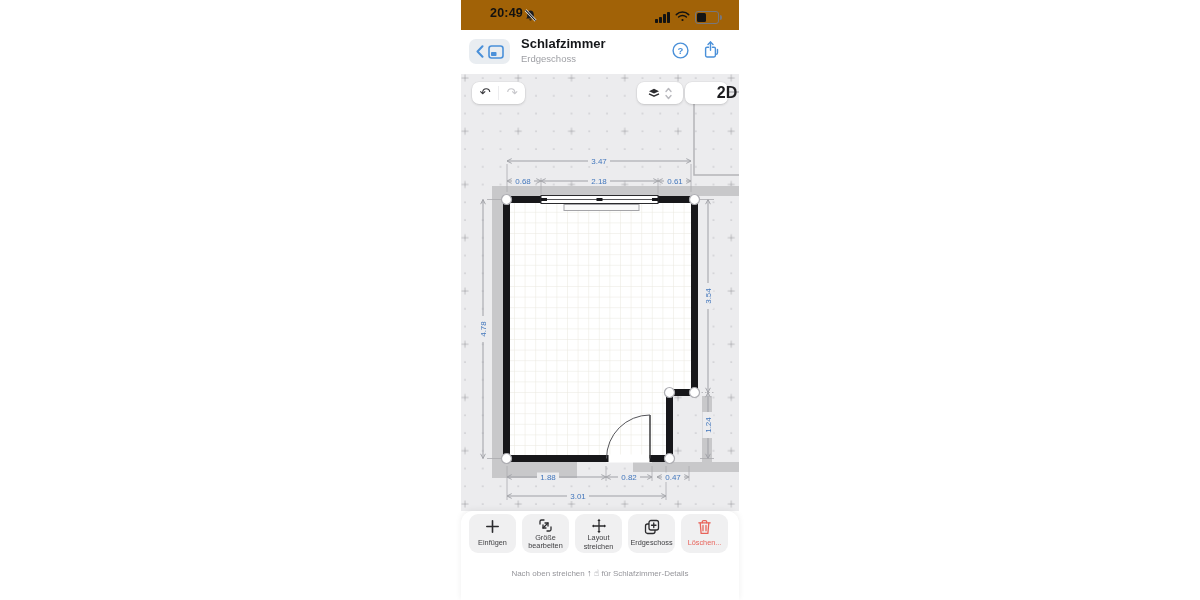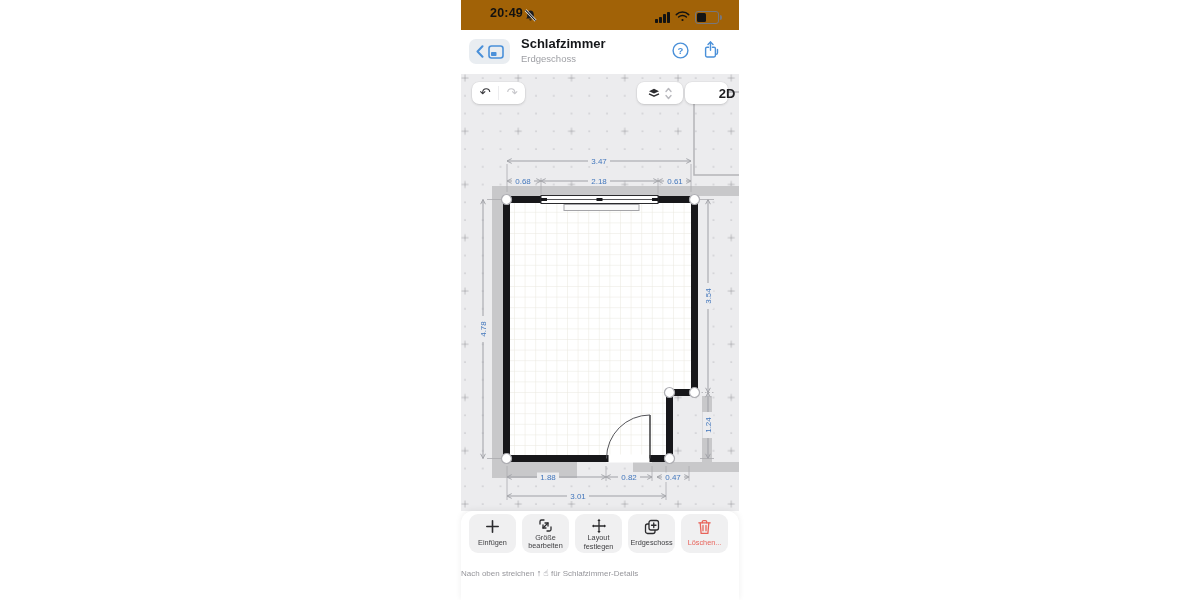--- a/index.html
+++ b/index.html
@@ -33,34 +33,34 @@
   .canvas{position:absolute;left:0;top:74px;width:278px;height:437px;background:#ECECEE;overflow:hidden;}
   .pill{position:absolute;top:8px;height:22px;background:#fff;border-radius:7px;
         box-shadow:0 0 0 .5px rgba(0,0,0,.05),0 1px 2.5px rgba(0,0,0,.14);
         display:flex;align-items:center;}
   .undoredo{left:11px;width:53px;}
   .undoredo .half{width:26px;text-align:center;font-size:13px;line-height:22px;}
   .undoredo .div{width:1px;height:14px;background:#ECECEE;}
   .u-on{color:#38383c;} .u-off{color:#C8C8CC;}
   .layers{left:176px;width:46px;justify-content:center;gap:5px;}
   .mode2d{left:224px;width:43px;justify-content:center;gap:4px;}
-  .mode2d .lbl{font-size:13px;font-weight:700;color:#1d1d20;margin-left:45px;}
+  .mode2d .lbl{font-size:16px;font-weight:700;color:#1d1d20;margin-left:45px;}
 
   
   .sheet{position:absolute;left:0;top:511px;width:100%;height:89px;background:#fff;
          border-radius:12px 12px 0 0;box-shadow:0 -1px 6px rgba(0,0,0,.07);}
   .grabber{position:absolute;left:50%;top:3px;width:24px;height:4px;margin-left:-12px;
            background:#CFCFD3;border-radius:2px;}
   .btnrow{position:absolute;left:8px;top:3px;display:flex;gap:6px;}
   .tbtn{width:47px;height:39px;background:#F0F0F1;border-radius:9px;display:flex;flex-direction:column;align-items:center;}
   .tbtn .ic{height:17px;margin-top:4px;display:flex;align-items:center;justify-content:center;}
   .tbtn .lb{flex:1;display:flex;align-items:center;justify-content:center;text-align:center;
             font-size:7.3px;line-height:1.18;color:#3E3E41;padding:0 2px 2px;}
   .tbtn.red .lb{color:#E8635A;}
-  .hint{position:absolute;left:0;top:57px;width:100%;text-align:left;font-size:8px;color:#96969B;}
+  .hint{position:absolute;left:0;top:57px;width:100%;text-align:center;font-size:8px;color:#96969B;}
   .hint .arrow{color:#7a7a80;font-size:9px;}
   .hint .hand{color:#7a7a80;font-size:9px;}
 </style>
 </head>
 <body>
 
 <div id="phone">
 
   <div class="statusbar">
     <span class="time">20:49</span>
@@ -296,21 +296,21 @@
       <div class="tbtn">
         <div class="ic">
           <svg width="16" height="16" viewBox="0 0 16 16" fill="#2b2b2e" stroke="#2b2b2e" stroke-width="1.3" stroke-linecap="round">
             <path d="M8,2.5 V13.5 M2.5,8 H13.5" fill="none"></path>
             <path d="M8,0.8 L6.4,3 H9.6 Z" stroke="none"></path>
             <path d="M8,15.2 L6.4,13 H9.6 Z" stroke="none"></path>
             <path d="M0.8,8 L3,6.4 V9.6 Z" stroke="none"></path>
             <path d="M15.2,8 L13,6.4 V9.6 Z" stroke="none"></path>
           </svg>
         </div>
-        <div class="lb">Layout festlegen</div>
+        <div class="lb">Layout streichen</div>
       </div>
 
       <div class="tbtn">
         <div class="ic">
           <svg width="16" height="16" viewBox="0 0 16 16" fill="none" stroke="#2b2b2e" stroke-width="1.3" stroke-linejoin="round">
             <rect x="1.5" y="5" width="9.5" height="9.5" rx="2"></rect>
             <rect x="5" y="1.5" width="9.5" height="9.5" rx="2" fill="#F0F0F1"></rect>
             <path d="M9.75,4 V8.5 M7.5,6.25 H12" stroke-linecap="round"></path>
           </svg>
         </div>

